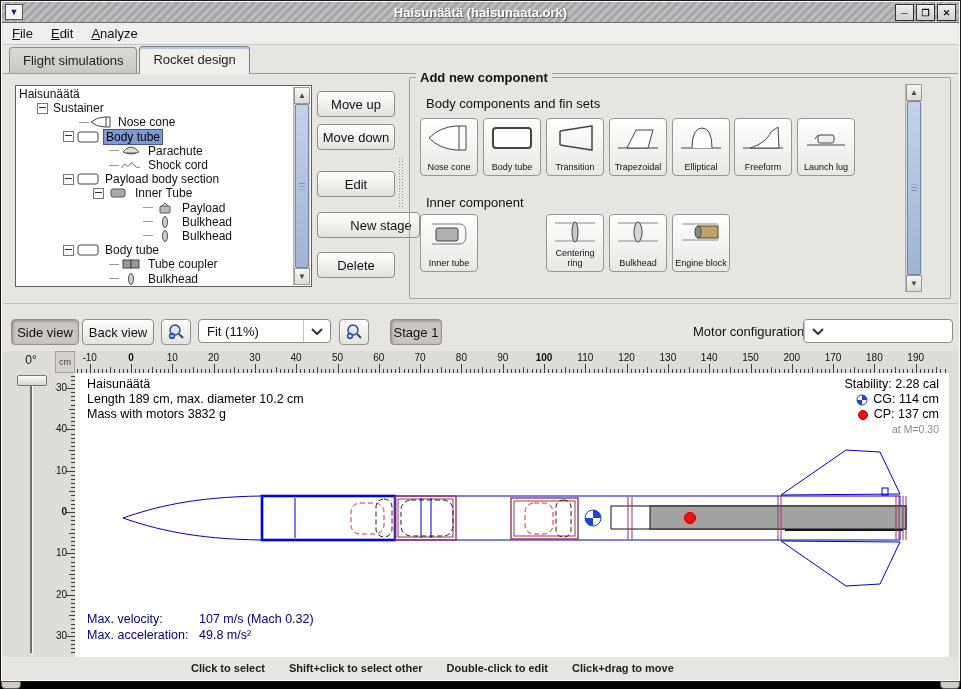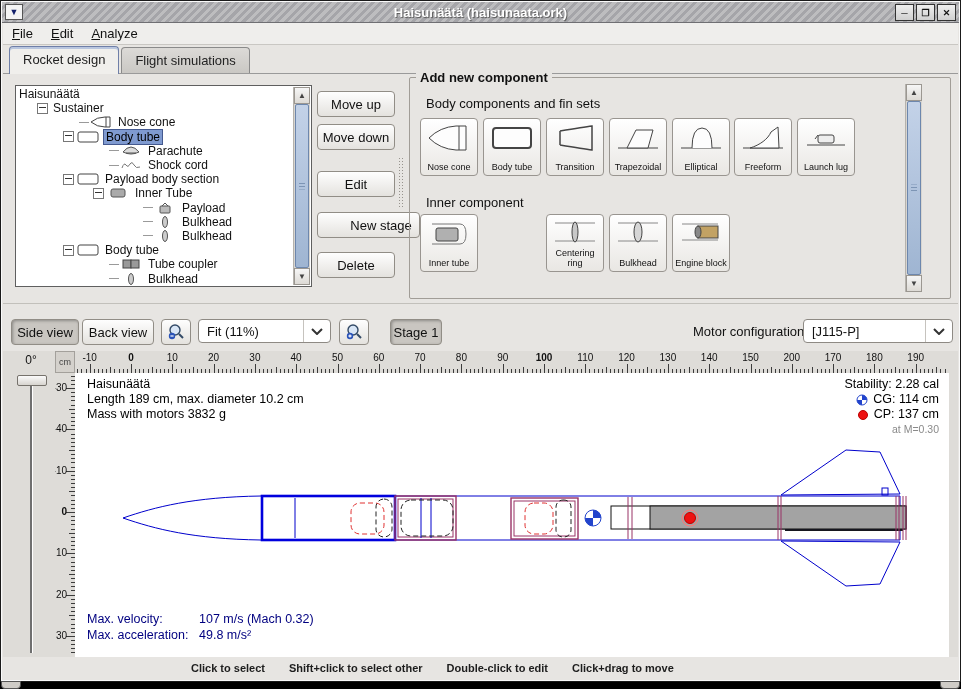--- a/index.html
+++ b/index.html
@@ -115,22 +115,22 @@
     </div>
   </div>
 
   <div class="menubar">
     <span class="menu-item">File</span>
     <span class="menu-item">Edit</span>
     <span class="menu-item">Analyze</span>
   </div>
 
   <div class="tabrow">
+    <div class="tab">Flight simulations</div>
     <div class="tab active">Rocket design</div>
-    <div class="tab">Flight simulations</div>
   </div>
   <div class="content-border"></div>
 
   <div class="tree-panel">
     <div class="tree-rows">
       <div class="trow">
           <span class="tlabel">Haisunäätä</span>
         </div>
       <div class="trow">
           <span class="sp" style="width:20px"></span>
@@ -379,21 +379,20 @@
           <circle cx="8" cy="7" r="5" fill="#d9e6f6" stroke="#334a66" stroke-width="1.4"></circle>
           <line x1="12" y1="11" x2="16" y2="15" stroke="#334a66" stroke-width="2"></line>
           <circle cx="5" cy="13" r="3.2" fill="#2a53b8"></circle>
           <line x1="3.4" y1="13" x2="6.6" y2="13" stroke="#fff" stroke-width="1.2"></line>
           <line x1="5" y1="11.4" x2="5" y2="14.6" stroke="#fff" stroke-width="1.2"></line>
         </svg>
     </div>
     <div class="btn pressed" style="left:387px;width:50px;">Stage 1</div>
     <div class="toollabel" style="left:690px;">Motor configuration:</div>
     <div class="combo" style="left:800px;width:150px;">
-      <span class="val">[J115-P]</span>
       <span class="arrow">
           <svg width="12" height="7" viewBox="0 0 12 7">
             <path d="M1,1 L6,6 L11,1" fill="none" stroke="#333" stroke-width="2"></path>
           </svg>
         </span>
     </div>
   </div>
 
   <div class="diagram">
     <div class="rot-label">0°</div>

